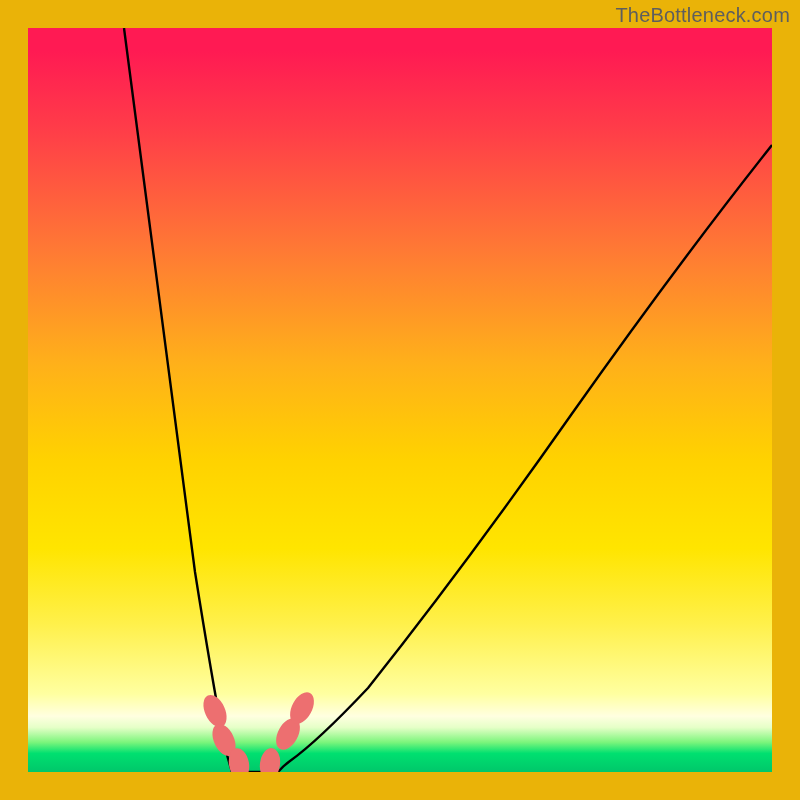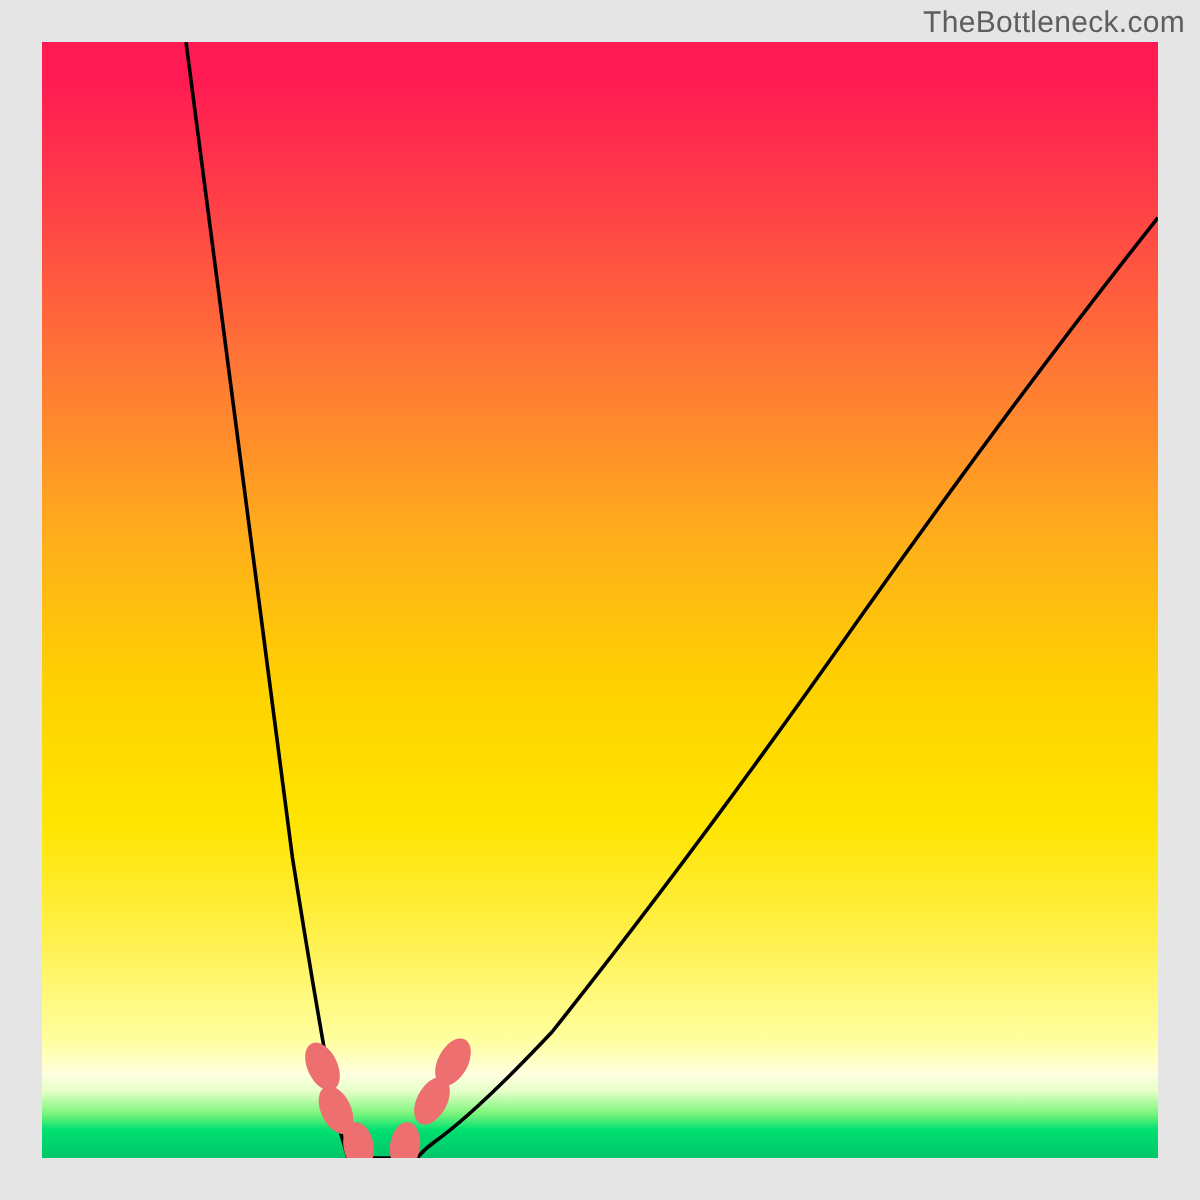--- a/index.html
+++ b/index.html
@@ -10,21 +10,21 @@
     overflow: hidden;
     background: #000;
     font-family: Arial, Helvetica, sans-serif;
   }
   .frame {
     position: absolute;
     top: 0;
     left: 0;
     width: 800px;
     height: 800px;
-    background: #e5e5e5;
+    background: #eab308;
     text-align: center;
   }
   .plot {
     position: absolute;
     top: 28px;
     left: 28px;
     width: 744px;
     height: 744px;
     overflow: hidden;
   }

